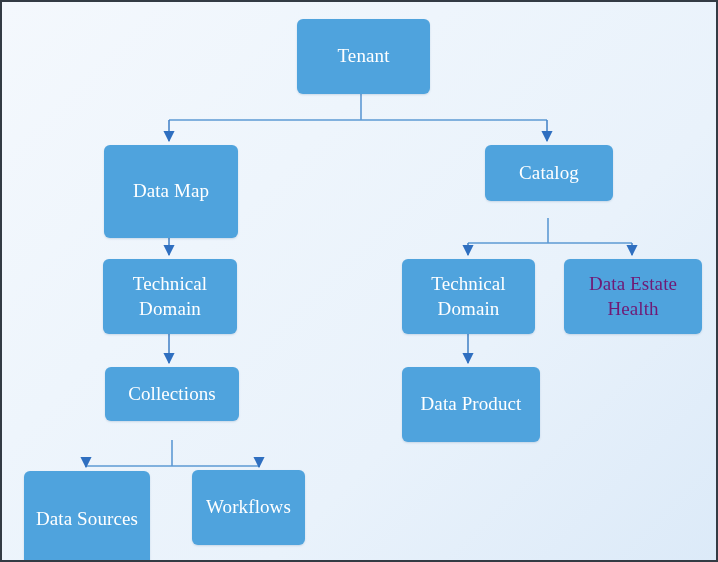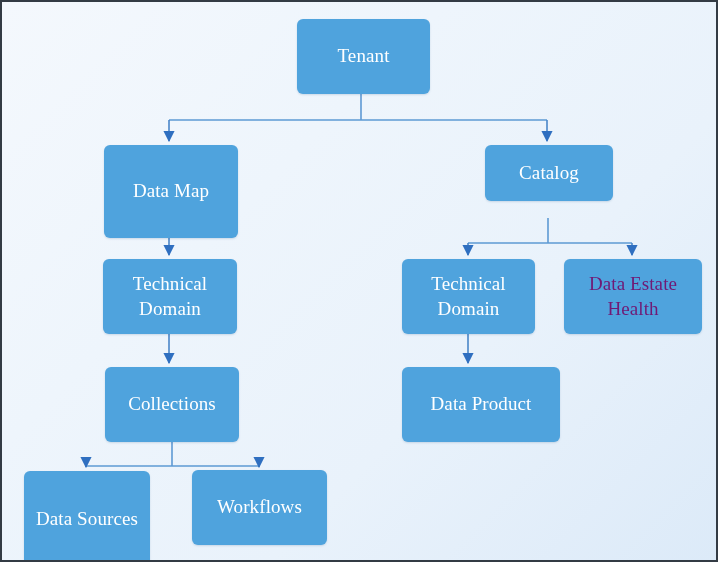--- a/index.html
+++ b/index.html
@@ -93,26 +93,26 @@
   </div>
   <div class="node" style="left: 101px; top: 257px; width: 134px; height: 75px; background: rgb(79, 163, 221); color: rgb(255, 255, 255);">
     <span class="node-label wrap-tight">Technical Domain</span>
   </div>
   <div class="node" style="left: 400px; top: 257px; width: 133px; height: 75px; background: rgb(79, 163, 221); color: rgb(255, 255, 255);">
     <span class="node-label wrap-tight">Technical Domain</span>
   </div>
   <div class="node" style="left: 562px; top: 257px; width: 138px; height: 75px; background: rgb(79, 163, 221); color: #701a75;">
     <span class="node-label">Data Estate Health</span>
   </div>
-  <div class="node" style="left: 103px; top: 365px; width: 134px; height: 75px; background: rgb(79, 163, 221); color: rgb(255, 255, 255);">
+  <div class="node" style="left: 103px; top: 365px; width: 134px; height: 54px; background: rgb(79, 163, 221); color: rgb(255, 255, 255);">
     <span class="node-label">Collections</span>
   </div>
-  <div class="node" style="left: 400px; top: 365px; width: 158px; height: 75px; background: rgb(79, 163, 221); color: rgb(255, 255, 255);">
+  <div class="node" style="left: 400px; top: 365px; width: 138px; height: 75px; background: rgb(79, 163, 221); color: rgb(255, 255, 255);">
     <span class="node-label wrap-tight">Data Product</span>
   </div>
   <div class="node" style="left: 22px; top: 469px; width: 126px; height: 96px; background: rgb(79, 163, 221); color: rgb(255, 255, 255);">
     <span class="node-label wrap-tight">Data Sources</span>
   </div>
-  <div class="node" style="left: 190px; top: 468px; width: 135px; height: 75px; background: rgb(79, 163, 221); color: rgb(255, 255, 255); align-items: center;">
+  <div class="node" style="left: 190px; top: 468px; width: 113px; height: 75px; background: rgb(79, 163, 221); color: rgb(255, 255, 255); align-items: center;">
     <span class="node-label">Workflows</span>
   </div>
 
 </div>
 
 </body></html>

